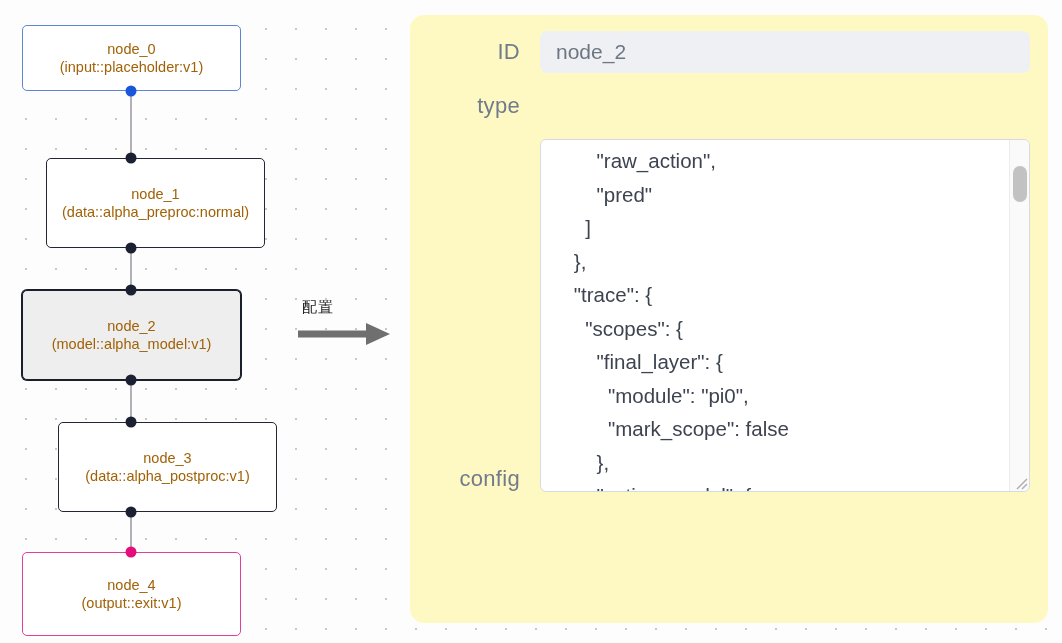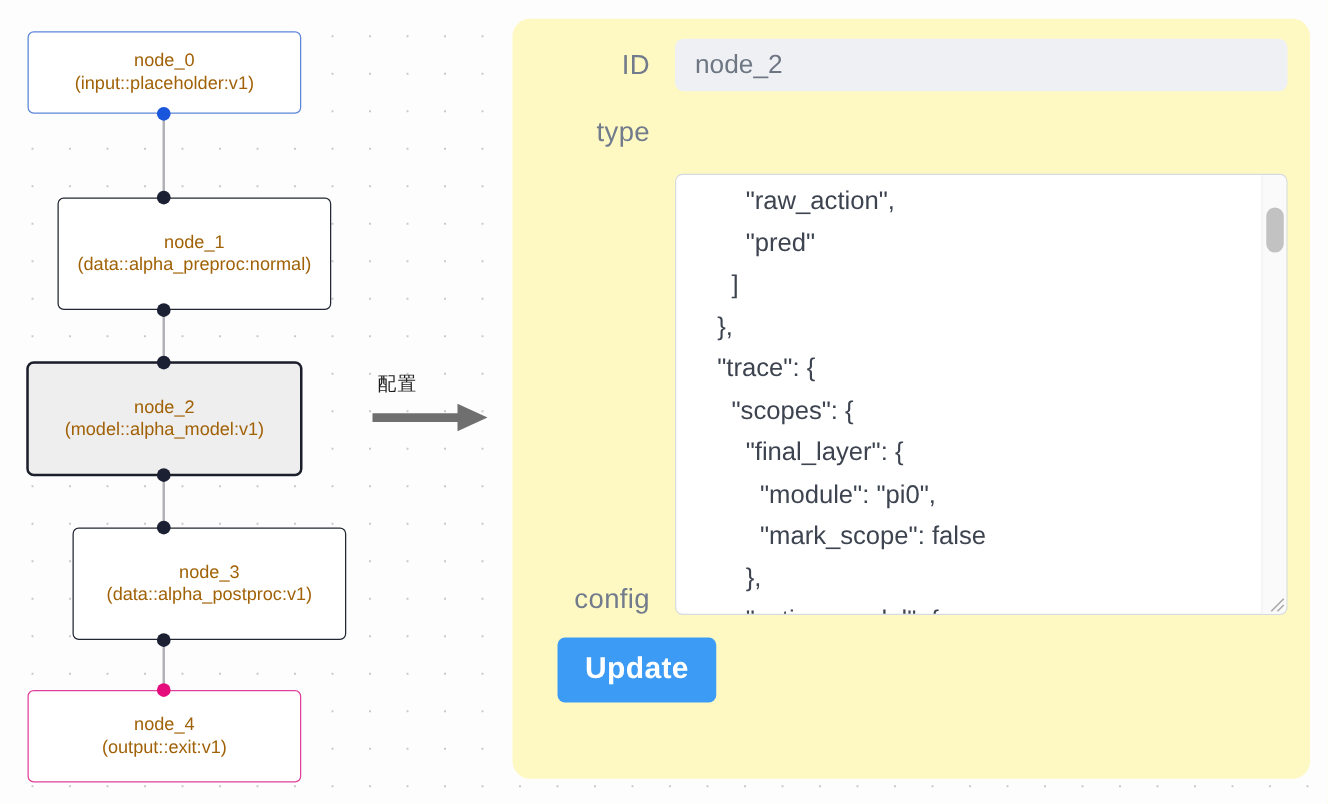--- a/index.html
+++ b/index.html
@@ -246,21 +246,21 @@
     </div>
     <div class="handle" style="left:131px; top:290px;"></div>
     <div class="handle" style="left:131px; top:380px;"></div>
 
     <div class="node" style="left:22px; top:422px; width:219px; height:90px;margin-left:36px;">
       <span class="node-label">node_3<br>(data::alpha_postproc:v1)</span>
     </div>
     <div class="handle" style="left:131px; top:422px;"></div>
     <div class="handle" style="left:131px; top:512px;"></div>
 
-    <div class="node is-output" style="left:22px; top:552px; width:219px; height:74px;">
+    <div class="node is-output" style="left:22px; top:552px; width:219px; height:84px;">
       <span class="node-label">node_4<br>(output::exit:v1)</span>
     </div>
     <div class="handle handle-pink" style="left:131px; top:552px;"></div>
   </div>
 
   <div id="flow-arrow-group">
     <div id="flow-arrow-label">配置</div>
     <div id="flow-arrow-shape">
       <svg width="98" height="26" viewBox="0 0 98 26" xmlns="http://www.w3.org/2000/svg">
         <path d="M2 13 L72 13" stroke="#6f6f6f" stroke-width="7" stroke-linecap="butt"></path>
@@ -298,16 +298,15 @@
           <div id="config-scrollbar-thumb"></div>
         </div>
         <div id="config-resize-handle">
           <svg width="16" height="16" viewBox="0 0 16 16" xmlns="http://www.w3.org/2000/svg">
             <path d="M15 5 L5 15 M15 10 L10 15" stroke="#6b6b6b" stroke-width="1.4"></path>
           </svg>
         </div>
       </div>
     </div>
 
-    <button id="update-button">Update</button>
   </div>
 
 </div>
 
 </body></html>

